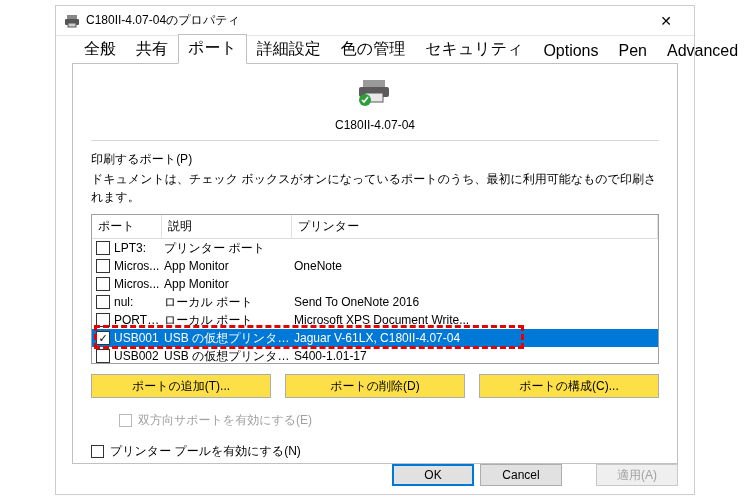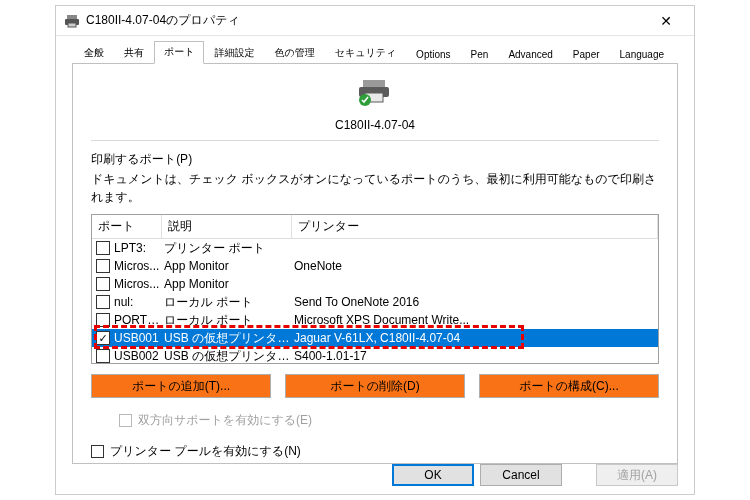--- a/index.html
+++ b/index.html
@@ -4,21 +4,21 @@
 <style>
   * { box-sizing: border-box; }
   html, body { margin:0; padding:0; font-family: "Yu Gothic UI","Meiryo",sans-serif; font-size:12px; color:#000; background:#fff; }
   .canvas { width:636px; height:500px; position:relative; background:#fff; }
   .dialog { position:absolute; left:55px; top:5px; width:640px; height:490px; background:#fff; border:1px solid #ccc; box-shadow:0 0 0 rgba(0,0,0,0); }
   .titlebar { height:30px; display:flex; align-items:center; padding:0 8px; border-bottom:1px solid #e5e5e5; }
   .titlebar .icon { width:16px; height:16px; margin-right:6px; display:flex; align-items:center; justify-content:center; }
   .titlebar .title { flex:1; font-size:12px; }
   .titlebar .close { width:40px; height:28px; display:flex; align-items:center; justify-content:center; font-size:14px; cursor:default; }
   .body { padding:4px 16px 0 16px; }
-  .tabstrip { display:flex; border-bottom:1px solid #c0c0c0; height:24px; align-items:flex-end; gap:0; font-size:10px; padding-left:2px; }
+  .tabstrip { display:flex; border-bottom:1px solid #c0c0c0; height:24px; align-items:flex-end; gap:0; font-size:16px; padding-left:2px; }
   .tab { padding:3px 9px 4px 9px; border:1px solid transparent; border-bottom:none; position:relative; top:1px; cursor:default; white-space:nowrap; }
   .tab.active { border-color:#c0c0c0; background:#fff; border-bottom:1px solid #fff; }
   .tabcontent { border:1px solid #c0c0c0; border-top:none; padding:14px 18px; height:400px; position:relative; }
   .device-row { display:flex; align-items:center; gap:12px; margin-bottom:6px;flex-direction:column; }
   .device-icon { width:36px; height:28px; position:relative; }
   .hr { border:none; border-top:1px solid #d8d8d8; margin:8px 0 10px 0; }
   .section-title { margin:0 0 2px 0; }
   .section-desc { margin:0 0 8px 0; line-height:1.5; }
   .portlist { border:1px solid #a0a0a0; height:150px; overflow:hidden; position:relative; background:#fff; }
   .portlist-header { display:flex; background:#fff; border-bottom:1px solid #dcdcdc; font-size:12px; }
@@ -30,21 +30,21 @@
   .port-row { display:flex; align-items:center; font-size:12px; height:18px; padding-left:2px; position:relative; }
   .port-row .chk { width:14px; height:14px; border:1px solid #333; margin:0 4px 0 2px; display:inline-flex; align-items:center; justify-content:center; font-size:11px; line-height:1; background:#fff; }
   .port-row .cell { white-space:nowrap; overflow:hidden; text-overflow:ellipsis; padding-right:4px; }
   .port-row .cell.port { width:50px; }
   .port-row .cell.desc { width:130px; }
   .port-row .cell.printer { flex:1; }
   .port-row.selected { background:#0078d7; color:#fff; }
   .port-row.selected .chk { background:#fff; color:#000; }
   .highlight-box { position:absolute; border:3px dashed #e60000; pointer-events:none; }
   .btn-row { display:flex; gap:14px; margin-top:10px; }
-  .btn { flex:1; border:1px solid #adadad; background:#f97316; height:24px; display:flex; align-items:center; justify-content:center; cursor:default; font-size:12px; }
+  .btn { flex:1; border:1px solid #adadad; background:#fde047; height:24px; display:flex; align-items:center; justify-content:center; cursor:default; font-size:12px; }
   .chk-line { display:flex; align-items:center; gap:6px; margin-top:14px; font-size:12px; }
   .chk-line.disabled { color:#a0a0a0;padding-left:28px; }
   .chk-box { width:13px; height:13px; border:1px solid #333; display:inline-block; }
   .chk-line.disabled .chk-box { border-color:#b8b8b8; }
   .footer { position:absolute; right:16px; bottom:8px; display:flex; gap:6px; }
   .footer .btn2 { width:82px; height:22px; border:1px solid #adadad; background:#e1e1e1; display:flex; align-items:center; justify-content:center; font-size:12px; cursor:default; }
   .footer .btn2.primary { border-color:#0078d7; box-shadow:inset 0 0 0 1px #0078d7; }
   .footer .btn2.disabled { color:#a0a0a0; border-color:#c8c8c8; background:#efefef;margin-left:28px; }
   ::-webkit-scrollbar { width:16px; }
   ::-webkit-scrollbar-track { background:#f0f0f0; }

